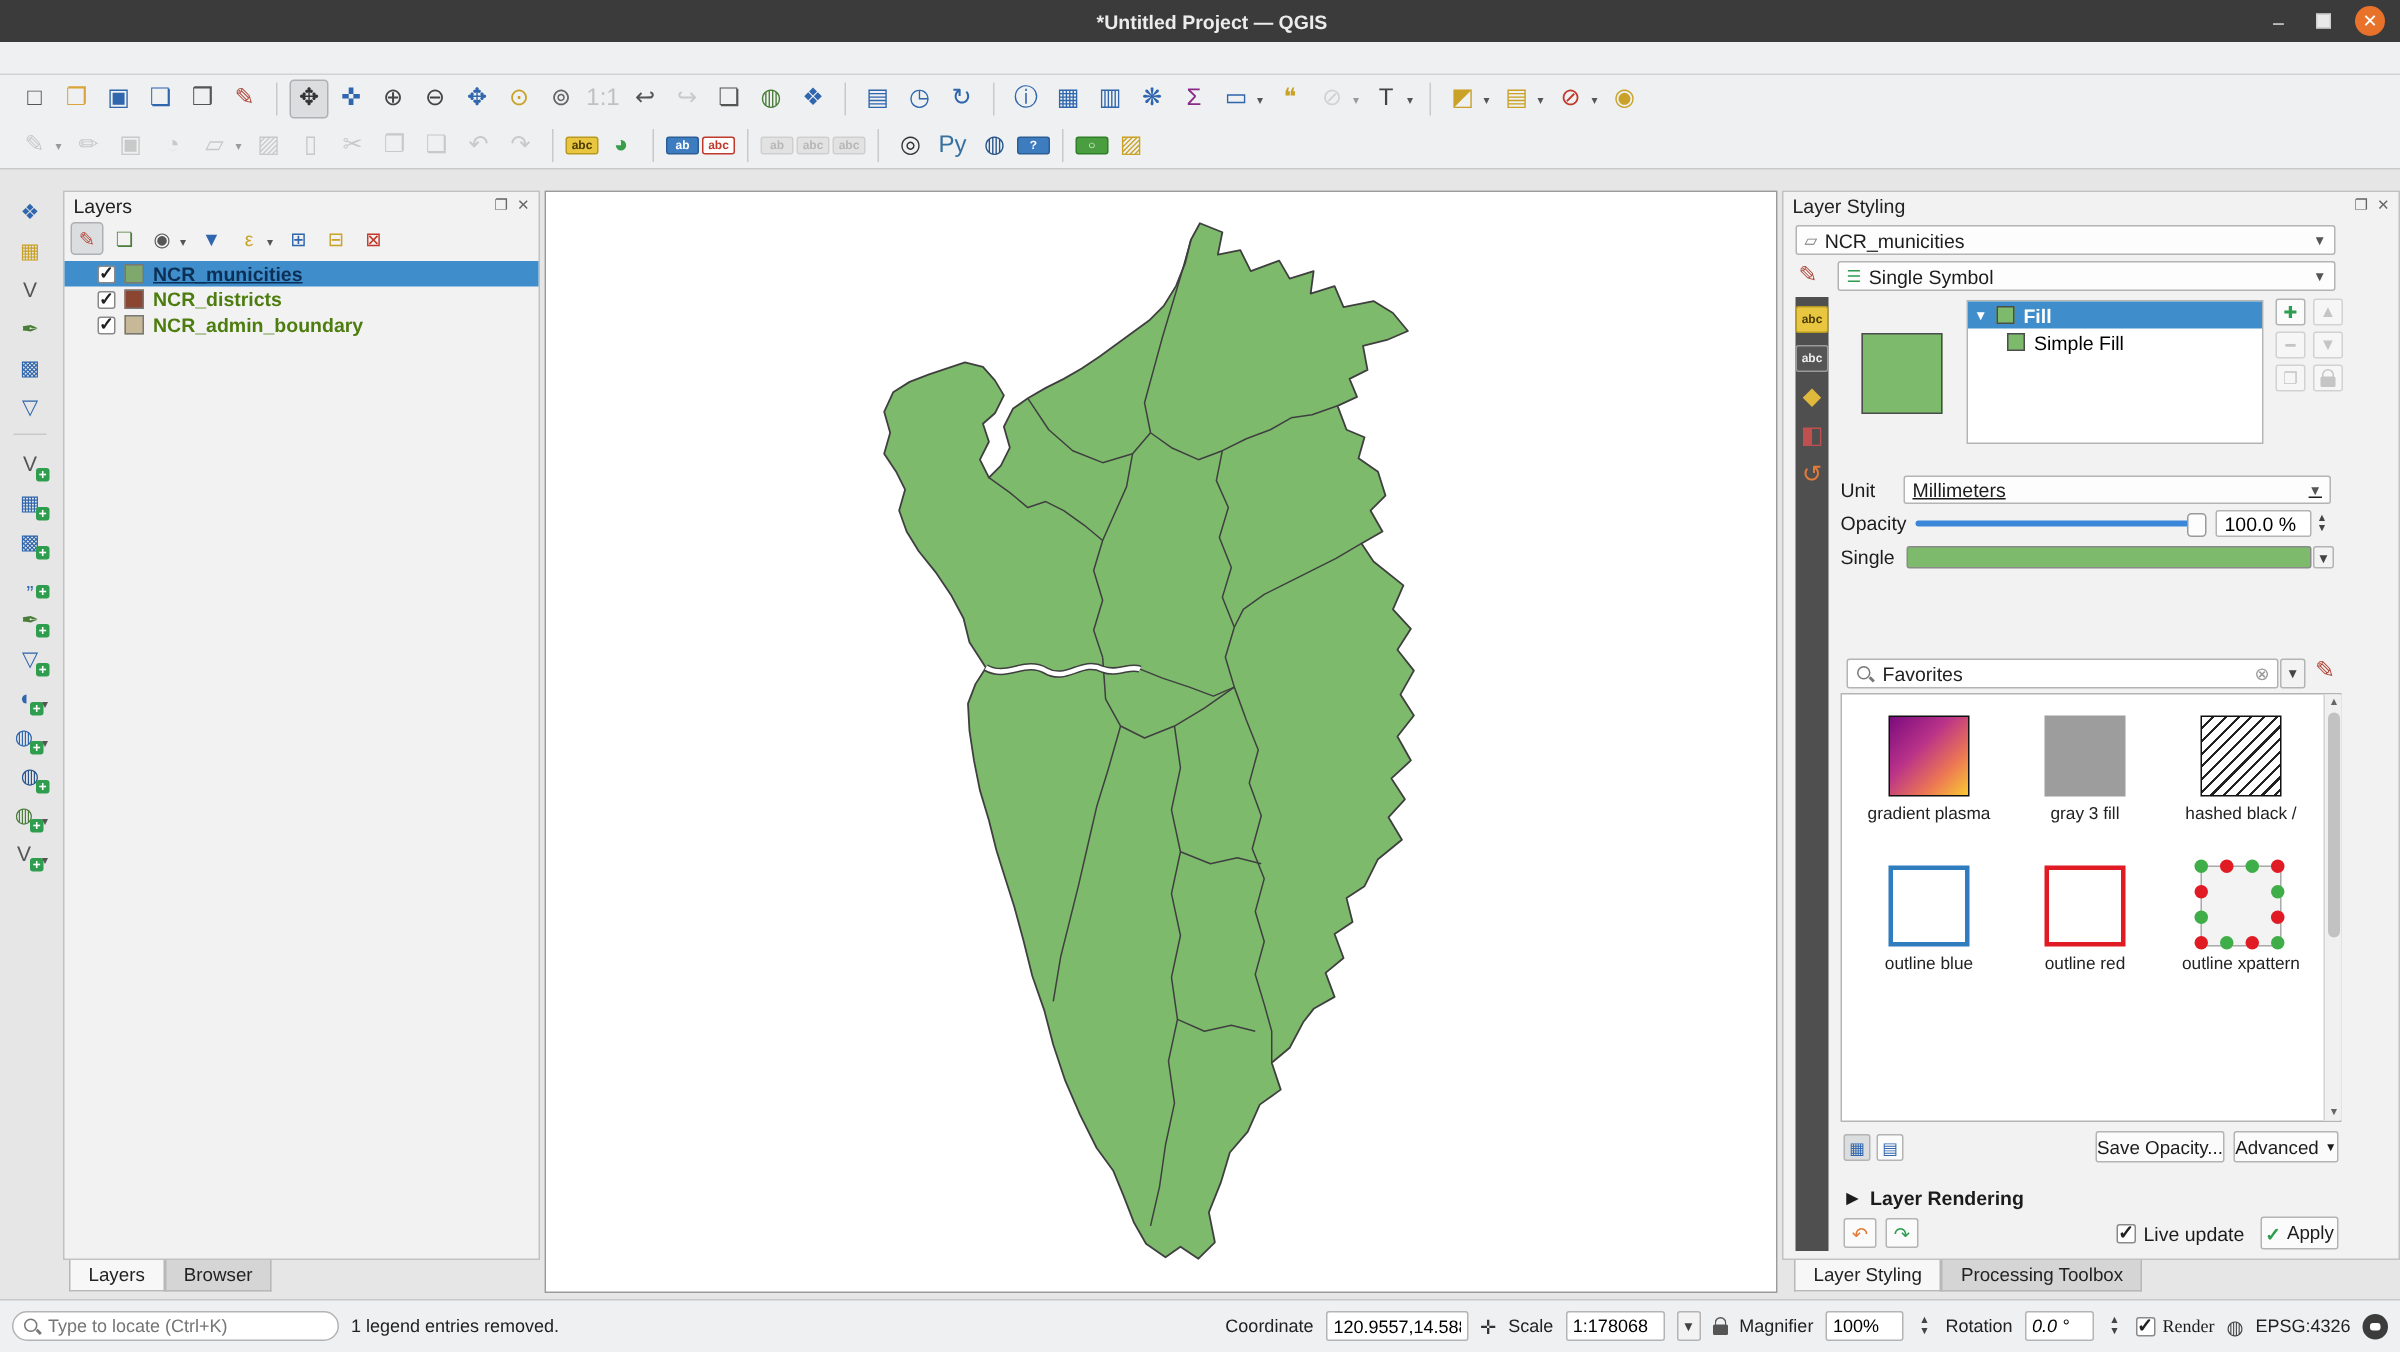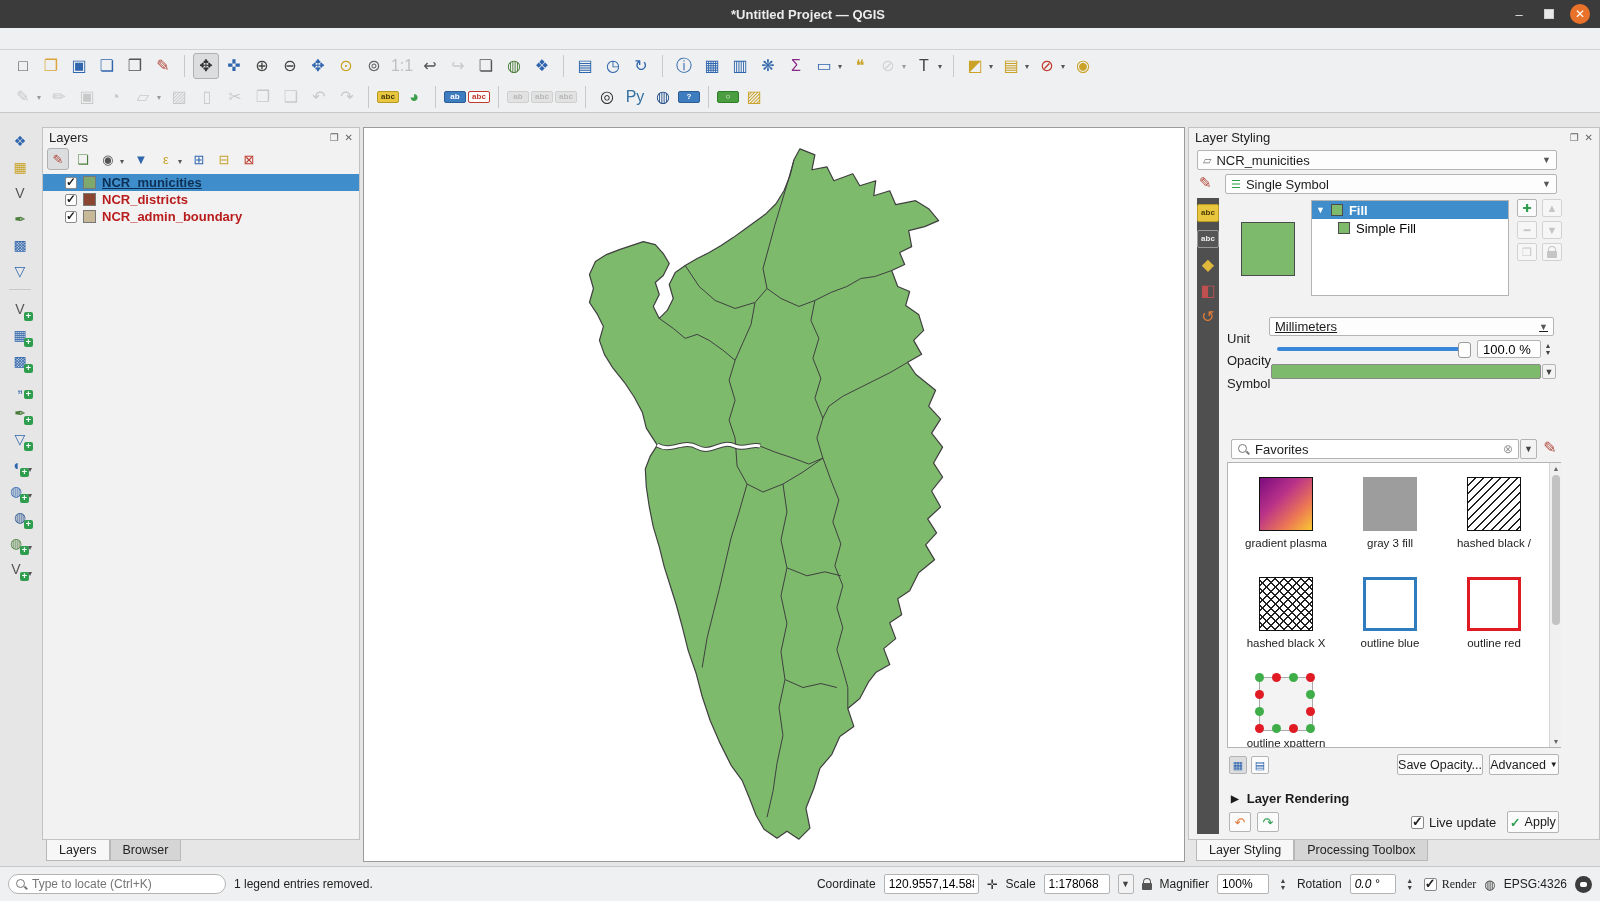--- a/index.html
+++ b/index.html
@@ -55,21 +55,21 @@
 
   
   #layers-panel { left:42px; top:127px; width:318px; height:713px; }
   #layers-tbar { display:flex; align-items:center; gap:3px; padding:2px 4px; }
   #layers-tbar .tbtn { width:22px; height:22px; }
   #layers-tbar .tbtn .glyph { font-size:13px; }
   .lrow { display:flex; align-items:center; height:17px; gap:6px; padding-left:22px; font-size:13px; }
   .lrow .cb { width:12px; height:12px; background:#fff; border:1px solid #8a8a8a; border-radius:2px; position:relative; flex:0 0 auto; }
   .lrow.checked .cb::after { content:"✓"; position:absolute; top:-3px; left:0; font-size:12px; font-weight:bold; color:#222; }
   .lswatch { width:13px; height:13px; border:1px solid #777; flex:0 0 auto; }
-  .llabel { font-weight:bold; color:#b91c1c; white-space:nowrap; }
+  .llabel { font-weight:bold; color:#4d7c0f; white-space:nowrap; }
   .lrow.selected { background:#3f8ecb; }
   .lrow.selected .llabel { color:#0c2f56; text-decoration:underline; }
 
   
   .btabs { position:absolute; display:flex; }
   .btab { font-size:12.5px; color:#222; padding:3px 12px; background:#d5d5d5; border:1px solid #b8b8b8; border-top:none; cursor:default; }
   .btab.on { background:#f7f7f7; }
 
   
   #map-canvas { position:absolute; left:363px; top:127px; width:822px; height:735px; background:#fff; border:1px solid #9b9b9b; }
@@ -85,21 +85,21 @@
   .treebox { position:absolute; left:122px; top:72px; width:198px; height:96px; background:#fff; border:1px solid #b4b4b4; font-size:13px; }
   .treerow { display:flex; align-items:center; gap:6px; height:18px; padding:0 4px; }
   .treerow.sel { background:#3f8ecb; color:#fff; font-weight:bold; }
   .treerow .tswatch { width:12px; height:12px; background:#7dba6c; border:1px solid #4c4c4c; flex:0 0 auto; }
   .treerow .tcaret { font-size:9px; }
   .treerow.child { padding-left:26px; }
   .symprev { position:absolute; left:52px; top:94px; width:54px; height:54px; background:#7dba6c; border:1px solid #4c4c4c; }
   .sbtns { position:absolute; left:328px; top:71px; width:46px; display:grid; grid-template-columns:20px 20px; gap:4px 5px; }
   .sbtn { width:20px; height:18px; background:#fbfbfb; border:1px solid #b4b4b4; border-radius:2px; display:flex; align-items:center; justify-content:center; font-size:11px; }
   .sbtn.disabled { opacity:.5; }
-  .flabel { position:absolute; font-size:13px; color:#1c1c1c;margin-top:12px; }
+  .flabel { position:absolute; font-size:13px; color:#1c1c1c; }
   .slider { position:absolute; left:88px; top:219px; width:192px; height:4px; background:#3a87d9; border-radius:2px; }
   .slider::after { content:""; position:absolute; right:-2px; top:-5px; width:11px; height:14px; background:#fdfdfd; border:1px solid #9a9a9a; border-radius:3px; }
   .spinbox { position:absolute; background:#fff; border:1px solid #b4b4b4; border-radius:2px; font-size:13px; display:flex; align-items:center; padding:0 5px; }
   .spin { position:absolute; display:flex; flex-direction:column; justify-content:center; font-size:7px; color:#444; line-height:7px; width:12px; align-items:center; }
   .colorbar { position:absolute; left:82px; top:236px; width:270px; height:15px; background:#7dba6c; border:1px solid #8a8a8a; border-radius:2px; }
   .mag { position:relative; width:13px; height:13px; flex:0 0 auto; }
   .mag::before { content:""; position:absolute; top:1px; left:1px; width:7px; height:7px; border:1.5px solid #777; border-radius:50%; }
   .mag::after { content:""; position:absolute; left:9px; top:9px; width:4px; height:1.5px; background:#777; transform:rotate(45deg); }
 
   .searchbox { position:absolute; left:42px; top:311px; width:288px; height:20px; background:#fff; border:1px solid #b4b4b4; border-radius:2px; display:flex; align-items:center; gap:5px; padding:0 5px; font-size:13px; color:#222; }
@@ -598,21 +598,21 @@
     <span class="flabel" style="left:38px; top:213px;">Opacity</span>
     <div class="slider"></div>
     <div class="spinbox" style="left:288px; top:212px; width:64px; height:18px;">
       <span>100.0 %</span>
     </div>
     <span class="spin" style="left:353px; top:214px;">
         <span>▲</span>
         <span>▼</span>
       </span>
 
-    <span class="flabel" style="left:38px; top:236px;">Symbol</span>
+    <span class="flabel" style="left:38px; top:236px;">Single</span>
     <div class="colorbar"></div>
     <button class="ddbtn" style="left:353px; top:236px; width:14px; height:15px;">▼</button>
 
     <div class="searchbox">
       <span class="mag"></span>
       <span>Favorites</span>
       <span class="clear">⊗</span>
     </div>
     <button class="ddbtn" style="left:331px; top:311px; width:17px; height:20px;">▼</button>
     <button class="tbtn" style="position:absolute; left:350px; top:309px; width:22px; height:22px;">
@@ -625,24 +625,20 @@
           <span class="sym"></span>
           <span class="symlabel">gradient plasma</span>
         </div>
         <div class="symcell sym-gray3">
           <span class="sym"></span>
           <span class="symlabel">gray 3 fill</span>
         </div>
         <div class="symcell sym-hash-f">
           <span class="sym"></span>
           <span class="symlabel">hashed black /</span>
-        </div>
-        <div class="symcell sym-hash-x">
-          <span class="sym"></span>
-          <span class="symlabel">hashed black X</span>
         </div>
         <div class="symcell sym-outline-blue">
           <span class="sym"></span>
           <span class="symlabel">outline blue</span>
         </div>
         <div class="symcell sym-outline-red">
           <span class="sym"></span>
           <span class="symlabel">outline red</span>
         </div>
         <div class="symcell sym-xpattern">

